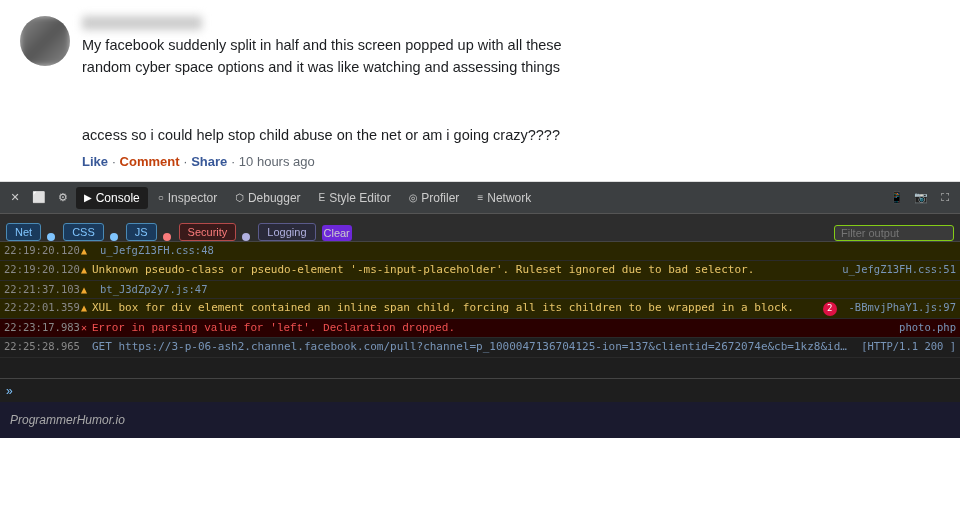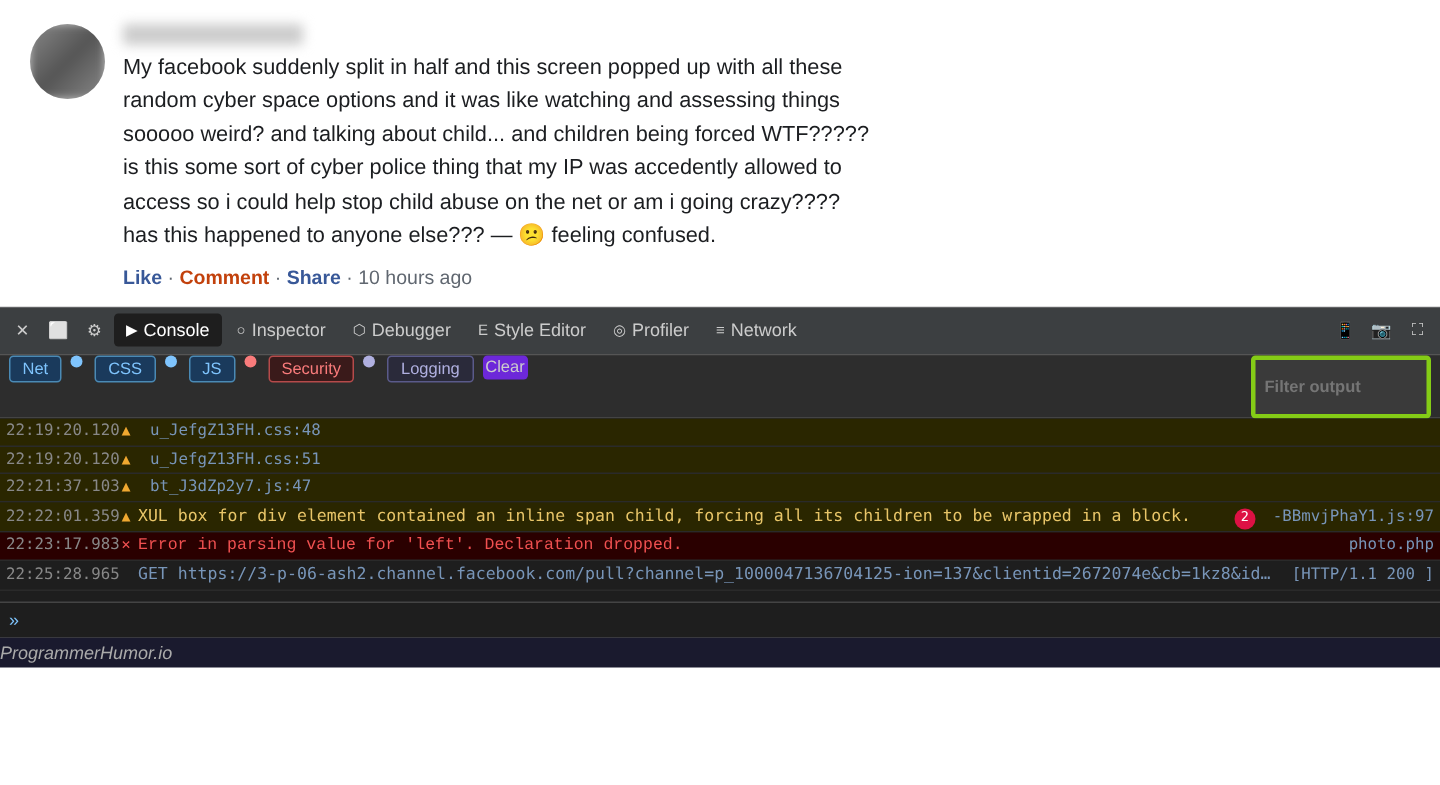--- a/index.html
+++ b/index.html
@@ -121,23 +121,23 @@
       color: #fff;
     }
 
     .dt-tab-icon {
       font-size: 10px;
     }
 
     
     .filter-bar {
       background: #2d2d2d;
-      height: 42px;
-      display: flex;
-      align-items: flex-start;
+      height: 28px;
+      display: flex;
+      align-items: flex-end;
       padding: 0 6px;
       gap: 6px;
       border-bottom: 1px solid #444;
       flex-shrink: 0;
     }
 
     .filter-btn {
       padding: 2px 8px;
       border-radius: 3px;
       font-size: 11px;
@@ -164,27 +164,26 @@
       border-radius: 3px;
       font-size: 11px;
       color: #ccc;
       background: #6d28d9;
       cursor: pointer;
     }
 
     .filter-input {
       margin-left: auto;
       background: #3a3a3a;
-      border: 3px solid #84cc16;
+      border: 1px solid #84cc16;
       border-radius: 3px;
       color: #ccc;
       font-size: 11px;
-      padding: 12px 6px;
+      padding: 1px 6px;
       width: 120px;
-      font-weight: bold;
     }
 
     
     .console-output {
       flex: 1;
       overflow-y: auto;
       background: #1e1e1e;
       font-family: 'Consolas', 'Monaco', monospace;
       font-size: 11px;
     }
@@ -261,24 +260,24 @@
 
     .console-prompt {
       color: #7fc4fd;
       font-size: 12px;
       margin-right: 6px;
     }
 
     
     .bottom-bar {
       background: #1a1a2e;
-      height: 20px;
+      height: 36px;
       display: flex;
       align-items: center;
-      padding: 0 0;
+      padding: 0 10px;
       flex-shrink: 0;
     }
 
     .bottom-bar-text {
       color: #aaa;
       font-size: 12px;
       font-style: italic;
     }
   </style>
 </head>
@@ -286,24 +285,23 @@
 
 <div class="fb-area">
   <div class="avatar">
     <div class="avatar-blur"></div>
   </div>
   <div class="post-content">
     <div class="poster-name"></div>
     <div class="post-text">
       <span>My facebook suddenly split in half and this screen popped up with all these</span><br>
       <span>random cyber space options and it was like watching and assessing things</span><br>
-      <span>sooooo weird? and talking about child... and children being forced WTF?????</span><br>
-      <span>is this some sort of cyber police thing that my IP was accedently allowed to</span><br>
+      <br>
+      <br>
       <span>access so i could help stop child abuse on the net or am i going crazy????</span><br>
-      <span>has this happened to anyone else??? — 😕 feeling confused.</span>
     </div>
     <div class="post-actions">
       <span class="like">Like</span>
       <span class="sep"> · </span>
       <span class="comment">Comment</span>
       <span class="sep"> · </span>
       <span class="share">Share</span>
       <span class="sep"> · </span>
       <span class="time">10 hours ago</span>
     </div>
@@ -384,20 +382,21 @@
 
     <div class="console-row warn">
       <span class="row-time">22:19:20.120</span>
       <span class="row-icon warn-icon">▲</span>
       <span class="row-source">u_JefgZ13FH.css:48</span>
     </div>
 
     <div class="console-row warn">
       <span class="row-time">22:19:20.120</span>
       <span class="row-icon warn-icon">▲</span>
+      <span class="row-msg warn-msg">Unknown pseudo-class or pseudo-element '-ms-input-placeholder'. Ruleset ignored due to bad selector.</span>
       <span class="row-source">u_JefgZ13FH.css:51</span>
     </div>
 
     <div class="console-row warn">
       <span class="row-time">22:21:37.103</span>
       <span class="row-icon warn-icon">▲</span>
       <span class="row-source">bt_J3dZp2y7.js:47</span>
     </div>
 
     <div class="console-row warn">

